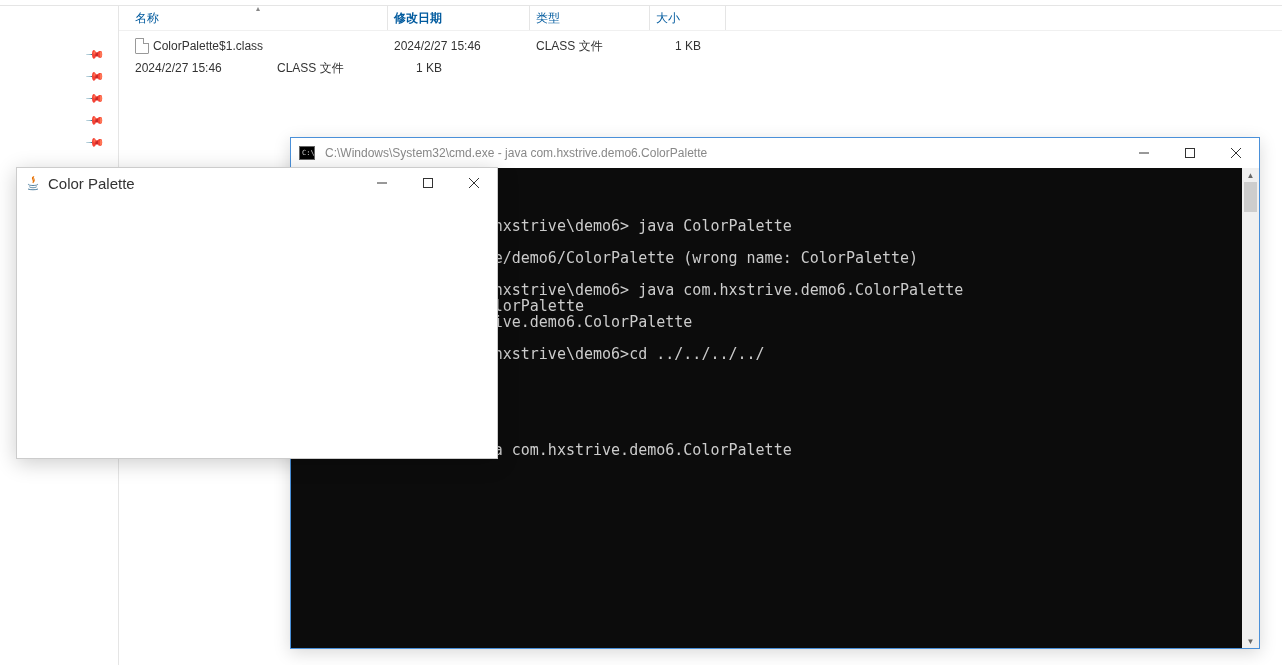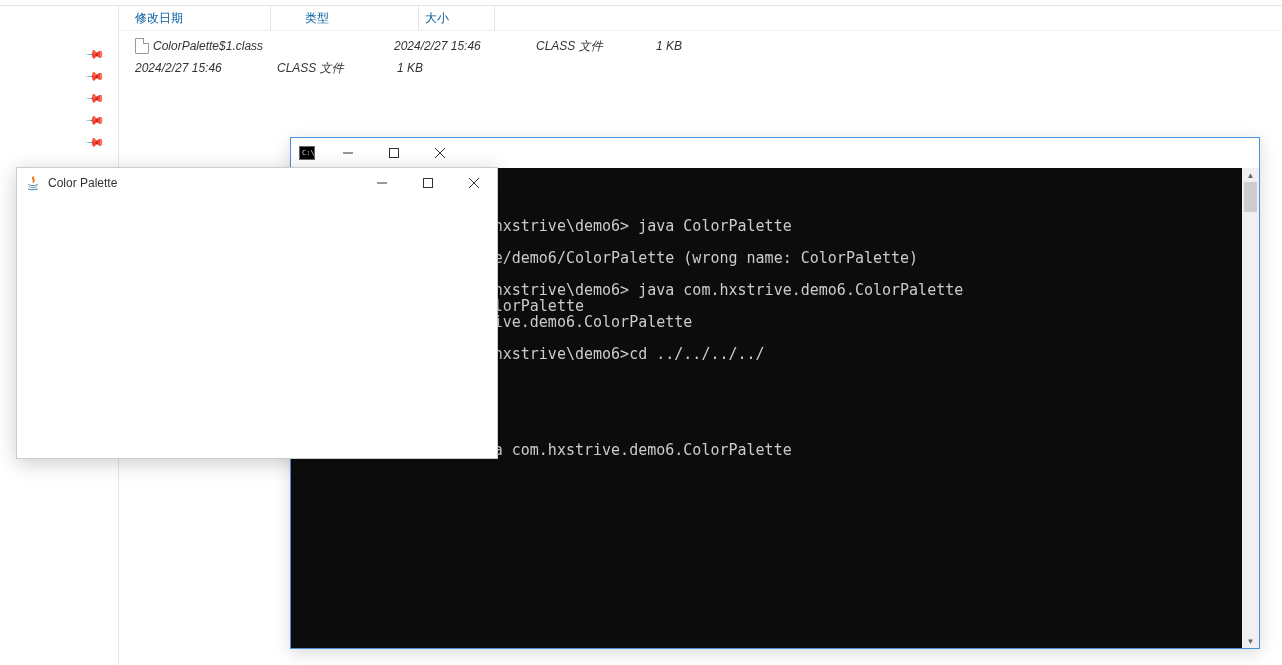--- a/index.html
+++ b/index.html
@@ -44,46 +44,46 @@
     }
     .col {
       padding: 0 6px;
       border-right: 1px solid #e5e5e5;
       height: 100%;
       display: flex;
       align-items: center;
       position: relative;
     }
     .col-name { width: 259px; }
-    .col-date { width: 142px; }
-    .col-type { width: 120px; margin-left: 28px; }
+    .col-date { width: 142px; font-weight: bold; }
+    .col-type { width: 120px; }
     .col-size { width: 76px; font-family: Liberation Serif, serif; }
     .sort-arrow {
       position: absolute;
       top: -2px;
       left: 50%;
       transform: translateX(-50%);
       font-size: 8px;
       color: #888;
     }
     .file-list {
       padding-top: 4px;
     }
     .file-row {
       display: flex;
       height: 22px;
       align-items: center;
       padding-left: 10px;
       color: #333;
     }
-    .file-row .cell { padding: 0 6px; font-style: italic; }
+    .file-row .cell { padding: 0 6px; }
     .c-name { width: 259px; display: flex; align-items: center; gap: 4px; }
     .c-date { width: 142px; }
     .c-type { width: 120px; }
-    .c-size { width: 76px; text-align: left; padding-right: 20px; }
+    .c-size { width: 76px; text-align: center; padding-right: 20px; }
     .file-icon {
       width: 14px; height: 16px;
       border: 1px solid #999;
       border-radius: 1px;
       background: #fff;
       position: relative;
       flex-shrink: 0;
     }
     .file-icon::after {
       content: '';
@@ -213,21 +213,21 @@
       box-shadow: 0 4px 20px rgba(0,0,0,0.2);
       display: flex;
       flex-direction: column;
     }
     .java-titlebar {
       height: 30px;
       display: flex;
       align-items: center;
       padding-left: 8px;
       color: #333;
-      font-size: 12px;
+      font-size: 15px;
     }
     .java-icon {
       width: 16px; height: 16px;
       margin-right: 7px;
       position: relative;
     }
     .java-icon svg { width: 16px; height: 16px; }
     .java-title-text { flex: 1; }
     .java-controls {
       display: flex;
@@ -255,20 +255,24 @@
   <div class="quick-pins">
     <span class="pin-icon">📌</span>
     <span class="pin-icon">📌</span>
     <span class="pin-icon">📌</span>
     <span class="pin-icon">📌</span>
     <span class="pin-icon">📌</span>
   </div>
 
   <div class="explorer-main">
     <div class="column-headers">
+      <div class="col col-name">
+        <span>名称</span>
+        <span class="sort-arrow">▴</span>
+      </div>
       <div class="col col-date">
         <span>修改日期</span>
       </div>
       <div class="col col-type">
         <span>类型</span>
       </div>
       <div class="col col-size">
         <span>大小</span>
       </div>
     </div>
@@ -290,20 +294,21 @@
       </div>
     </div>
   </div>
 </div>
 
 <div class="cmd-window">
   <div class="cmd-titlebar">
     <div class="cmd-icon">
         <span>C:\</span>
       </div>
+    <div class="cmd-title-text">C:\Windows\System32\cmd.exe - java  com.hxstrive.demo6.ColorPalette</div>
     <div class="cmd-controls">
       <div class="cmd-btn">
         <svg width="10" height="10">
             <line x1="0" y1="5" x2="10" y2="5" stroke="#333" stroke-width="1"></line>
           </svg>
       </div>
       <div class="cmd-btn">
         <svg width="10" height="10">
             <rect x="0.5" y="0.5" width="9" height="9" fill="none" stroke="#333" stroke-width="1"></rect>
           </svg>

